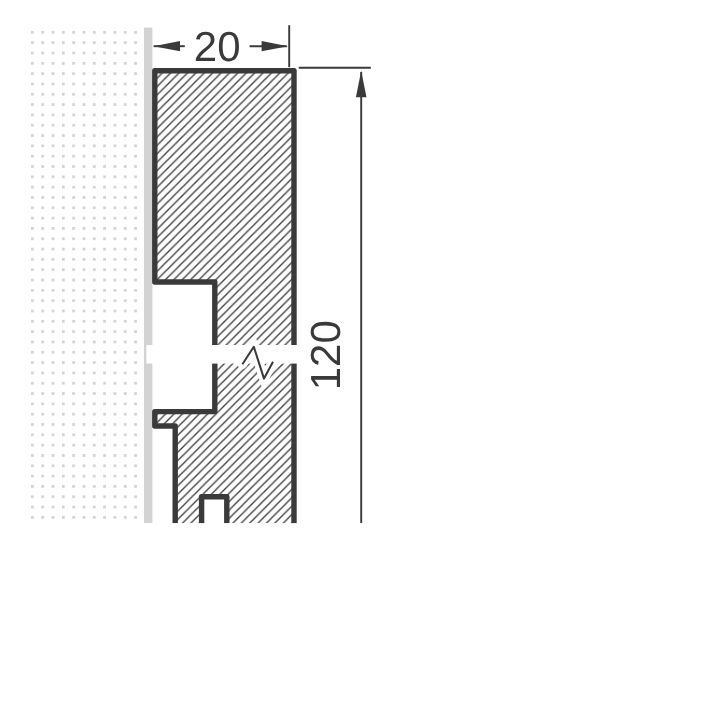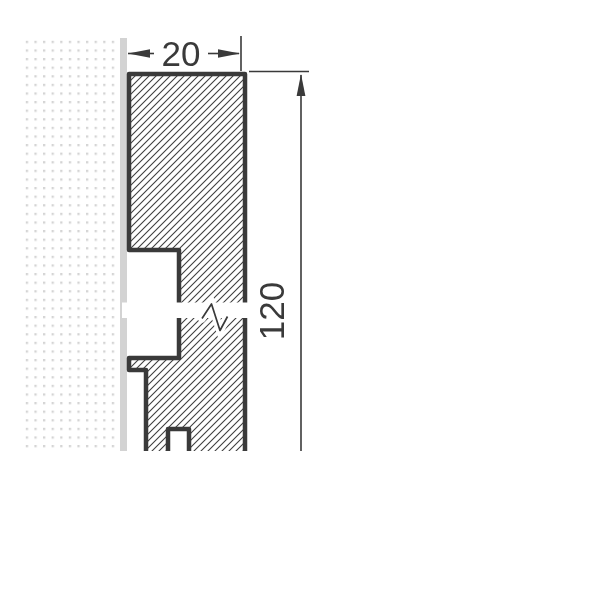--- a/index.html
+++ b/index.html
@@ -7,21 +7,20 @@
     padding: 0;
     background: #ffffff;
     font-family: "Liberation Sans", sans-serif;
   }
   .canvas-wrap {
     position: relative;
     width: 604px;
     height: 436px;
     background: var(--c-bg, #ffffff);
     overflow: hidden;
-    margin-top: 15px;
   }
   svg { display: block; }
 
   .wall-strip   { fill: var(--c-wall_strip, #d3d3d3); }
   .dot          { fill: var(--c-wall_dot, #d4d4d4); }
 
   .profile-path {
     fill: url(#hatch);
     stroke: var(--c-line, #3a3a3a);
     stroke-width: 4.5;

